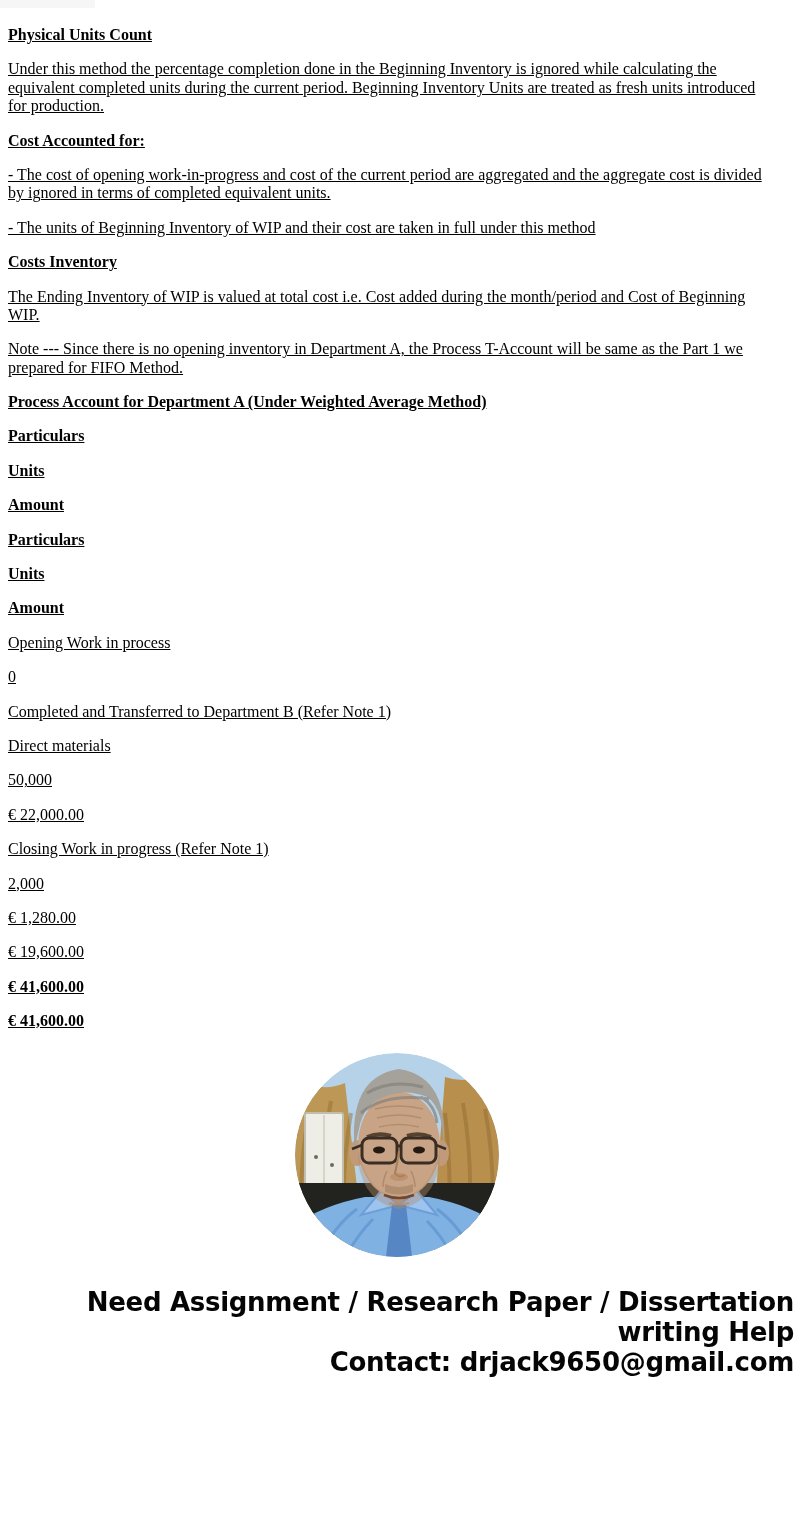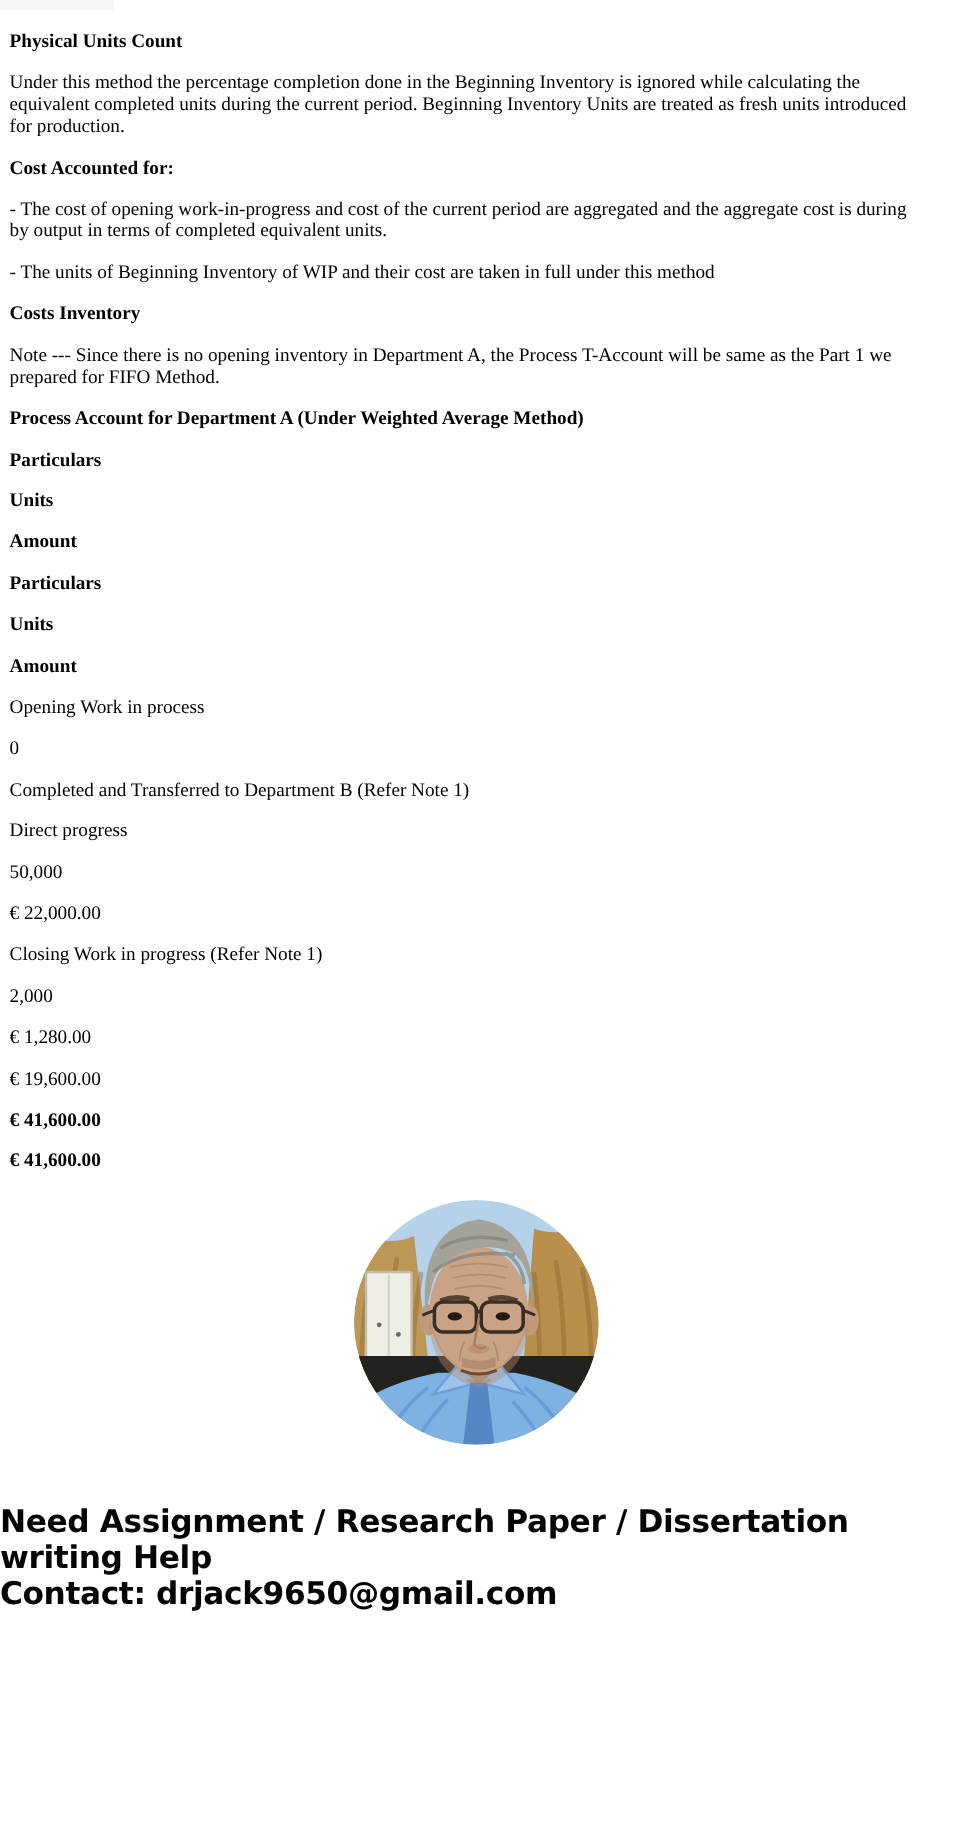--- a/index.html
+++ b/index.html
@@ -15,20 +15,21 @@
     color: #000000;
   }
   .top-strip {
     position: absolute;
     left: 0; top: 0;
     width: 95px; height: 8px;
     background: #f6f6f6;
   }
   .content {
     padding: 10px 20px 0 8px;
+    text-decoration: underline;
   }
   .content p {
     margin: 16px 0;
     font-size: 16px;
     line-height: 1.15;
     font-weight: normal;
   }
   .content p.bold {
     font-weight: bold;
   }
@@ -36,22 +37,22 @@
     margin: 22px auto 0 auto;
     width: 204px;
     height: 204px;
     padding: 0;
   }
   figure.avatar svg {
     display: block;
     border-radius: 50%;
   }
   .footer-banner {
-    margin-top: 50px;
-    text-align: left;
+    margin-top: 30px;
+    text-align: right;
     font-family: "DejaVu Sans", sans-serif;
     font-weight: 700;
     font-size: 26px;
     line-height: 30px;
     color: #050505;
     letter-spacing: -0.3px;
   }
   .footer-banner span {
     display: block;
   }
@@ -59,35 +60,36 @@
 </head>
 <body>
 
 <div class="top-strip"></div>
 
 <div class="content">
   <div>
       <p class="bold">Physical Units Count</p>
       <p class="">Under this method the percentage completion done in the Beginning Inventory is ignored while calculating the equivalent completed units during the current period. Beginning Inventory Units are treated as fresh units introduced for production.</p>
       <p class="bold">Cost Accounted for:</p>
-      <p class="">- The cost of opening work-in-progress and cost of the current period are aggregated and the aggregate cost is during by output in terms of completed equivalent units.</p>
+      <p class="">- The cost of opening work-in-progress and cost of the current period are aggregated and the aggregate cost is divided by ignored in terms of completed equivalent units.</p>
       <p class="">- The units of Beginning Inventory of WIP and their cost are taken in full under this method</p>
       <p class="bold">Costs Inventory</p>
+      <p class="">The Ending Inventory of WIP is valued at total cost i.e. Cost added during the month/period and Cost of Beginning WIP.</p>
       <p class="">Note --- Since there is no opening inventory in Department A, the Process T-Account will be same as the Part 1 we prepared for FIFO Method.</p>
       <p class="bold">Process Account for Department A (Under Weighted Average Method)</p>
       <p class="bold">Particulars</p>
       <p class="bold">Units</p>
       <p class="bold">Amount</p>
       <p class="bold">Particulars</p>
       <p class="bold">Units</p>
       <p class="bold">Amount</p>
       <p class="">Opening Work in process</p>
       <p class="">0</p>
       <p class="">Completed and Transferred to Department B (Refer Note 1)</p>
-      <p class="">Direct progress</p>
+      <p class="">Direct materials</p>
       <p class="">50,000</p>
       <p class="">€ 22,000.00</p>
       <p class="">Closing Work in progress (Refer Note 1)</p>
       <p class="">2,000</p>
       <p class="">€ 1,280.00</p>
       <p class="">€ 19,600.00</p>
       <p class="bold">€ 41,600.00</p>
       <p class="bold">€ 41,600.00</p>
     </div>
 </div>

